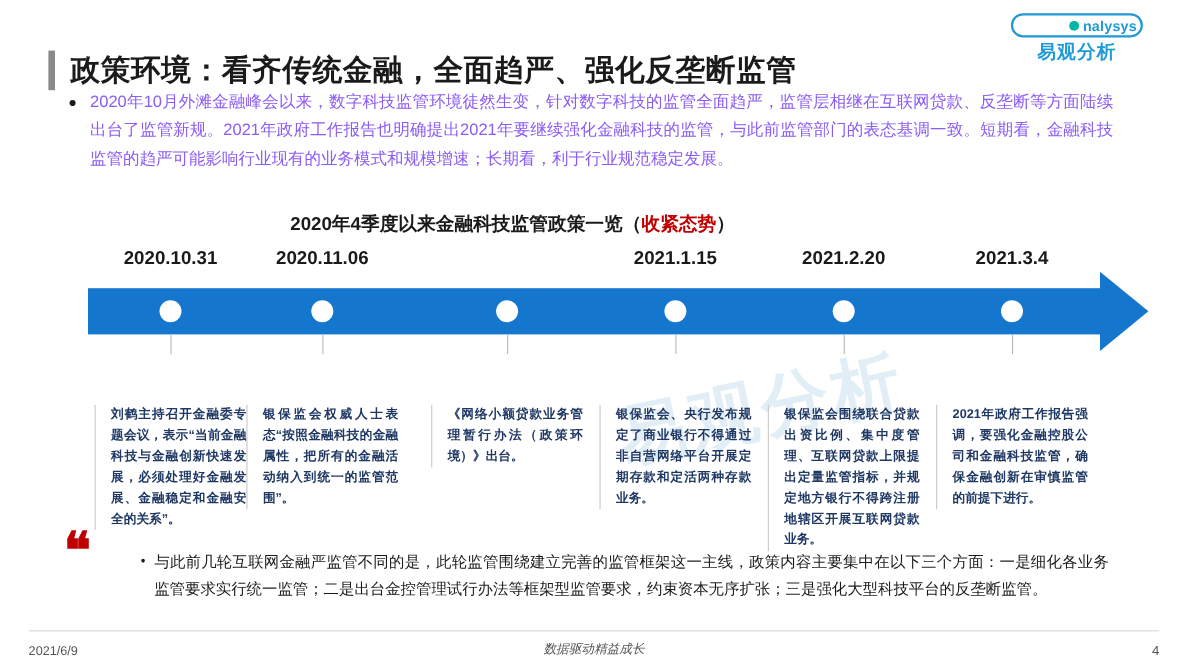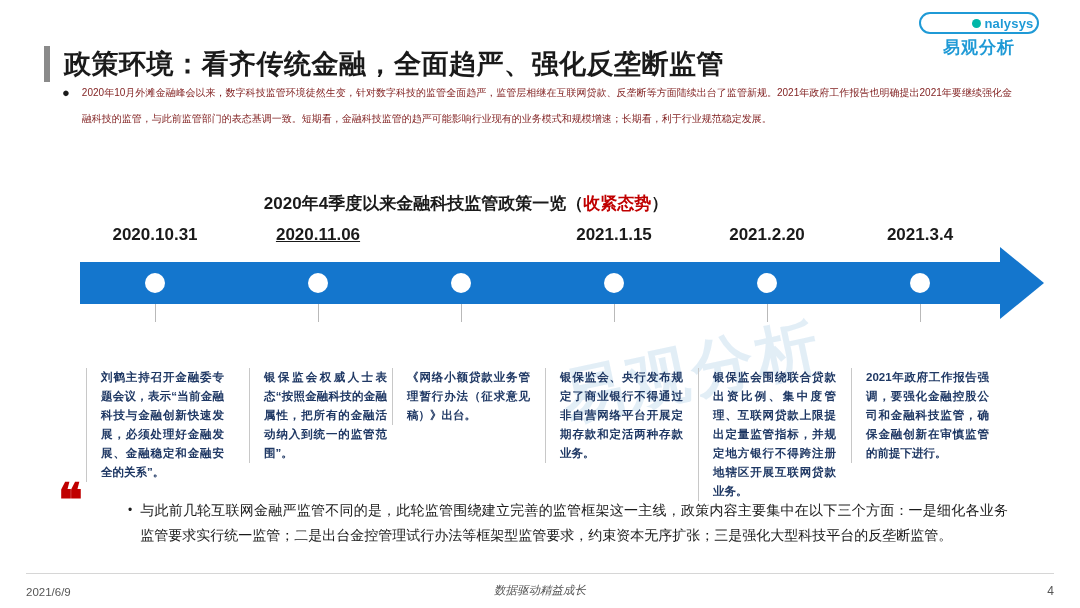--- a/index.html
+++ b/index.html
@@ -94,23 +94,23 @@
     width: 950px;
     display: flex;
   }
   .intro-bullet {
     font-size: 13px;
     line-height: 26px;
     margin-right: 12px;
     color: #1a1a1a;
   }
   .intro-text {
-    font-size: 10px;
+    font-size: 15px;
     line-height: 26px;
-    color: #7f1d1d;
+    color: #8b5cf6;
     text-align: justify;
   }
 
   
   .chart-heading {
     position: absolute;
     top: 192px;
     left: 0;
     width: 932px;
     text-align: center;
@@ -306,31 +306,31 @@
   <div class="tl-arrow-body"></div>
   <div class="tl-arrow-head"></div>
 
   <div class="tl-col" style="left:80px;">
     <div class="tl-date">2020.10.31</div>
     <div class="tl-node"></div>
     <div class="tl-stem"></div>
     <div class="tl-desc">刘鹤主持召开金融委专题会议，表示“当前金融科技与金融创新快速发展，必须处理好金融发展、金融稳定和金融安全的关系”。</div>
   </div>
 
-  <div class="tl-col" style="left:243px;text-decoration:underline;">
+  <div class="tl-col" style="left:218px;">
     <div class="tl-date">2020.11.06</div>
     <div class="tl-node"></div>
     <div class="tl-stem"></div>
     <div class="tl-desc">银保监会权威人士表态“按照金融科技的金融属性，把所有的金融活动纳入到统一的监管范围”。</div>
   </div>
 
   <div class="tl-col" style="left:386px;">
     <div class="tl-node"></div>
     <div class="tl-stem"></div>
-    <div class="tl-desc">《网络小额贷款业务管理暂行办法（征求意见稿）》出台。</div>
+    <div class="tl-desc">《网络小额贷款业务管理暂行办法（政策环境）》出台。</div>
   </div>
 
   <div class="tl-col" style="left:539px;">
     <div class="tl-date">2021.1.15</div>
     <div class="tl-node"></div>
     <div class="tl-stem"></div>
     <div class="tl-desc">银保监会、央行发布规定了商业银行不得通过非自营网络平台开展定期存款和定活两种存款业务。</div>
   </div>
 
   <div class="tl-col" style="left:692px;">

